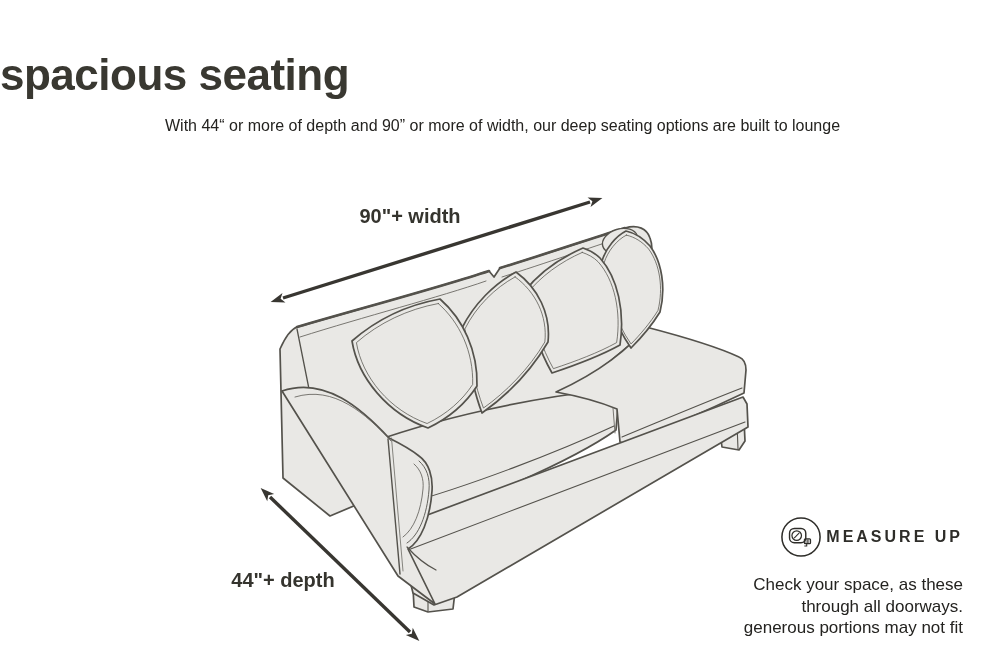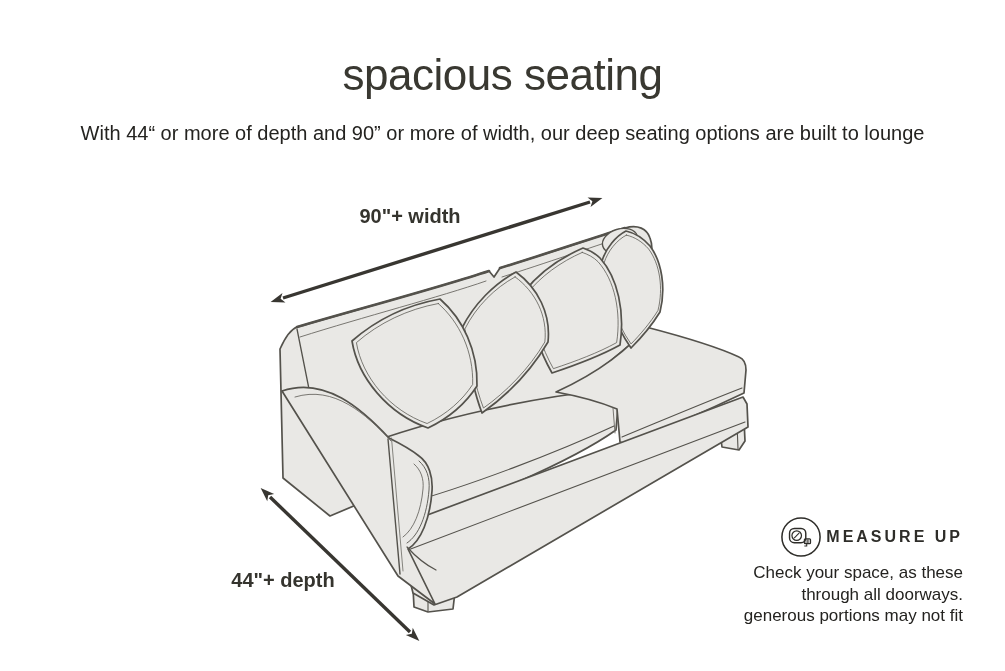--- a/index.html
+++ b/index.html
@@ -1,30 +1,30 @@
 <!DOCTYPE html>
 <html><head>
 <meta charset="utf-8">
 <style>
   html,body{margin:0;padding:0;background:#ffffff;}
   .canvas{position:relative;width:1005px;height:671px;background:#ffffff;overflow:hidden;
           font-family:"Liberation Sans", sans-serif;}
-  .title{position:absolute;top:50px;left:0;right:0;text-align:center;
-         font-size:44px;font-weight:normal;color:#393831;letter-spacing:-0.5px;}
+  .title{position:absolute;top:50px;left:0;right:0;
+         font-size:44px;font-weight:bold;color:#393831;letter-spacing:-0.5px;}
   .subtitle{position:absolute;top:114px;left:0;right:0;text-align:center;
-            font-size:20px;line-height:23.5px;color:#242320;margin-top:8px;}
+            font-size:16px;line-height:23.5px;color:#242320;}
   .art{position:absolute;left:0;top:0;width:1005px;height:671px;}
   .dim-label{position:absolute;font-size:20px;font-weight:bold;color:#35342e;
              width:170px;text-align:center;}
   .dim-label.width{left:325px;top:205px;}
   .dim-label.depth{left:198px;top:569px;}
   .measure{position:absolute;right:42px;top:516px;width:260px;}
   .m-head{display:flex;align-items:center;justify-content:flex-end;gap:4px;}
   .m-head .m-label{font-size:16px;font-weight:bold;letter-spacing:3px;color:#2e2d29;}
-  .m-note{margin-top:4px;text-align:right;font-size:17px;line-height:21.5px;color:#242320;}
+  .m-note{margin-top:16px;text-align:right;font-size:17px;line-height:21.5px;color:#242320;}
   .sofa-line{fill:none;}
 </style>
 </head>
 <body>
 
 <div class="canvas">
 
   <div class="title">spacious seating</div>
 
   <div class="subtitle">

